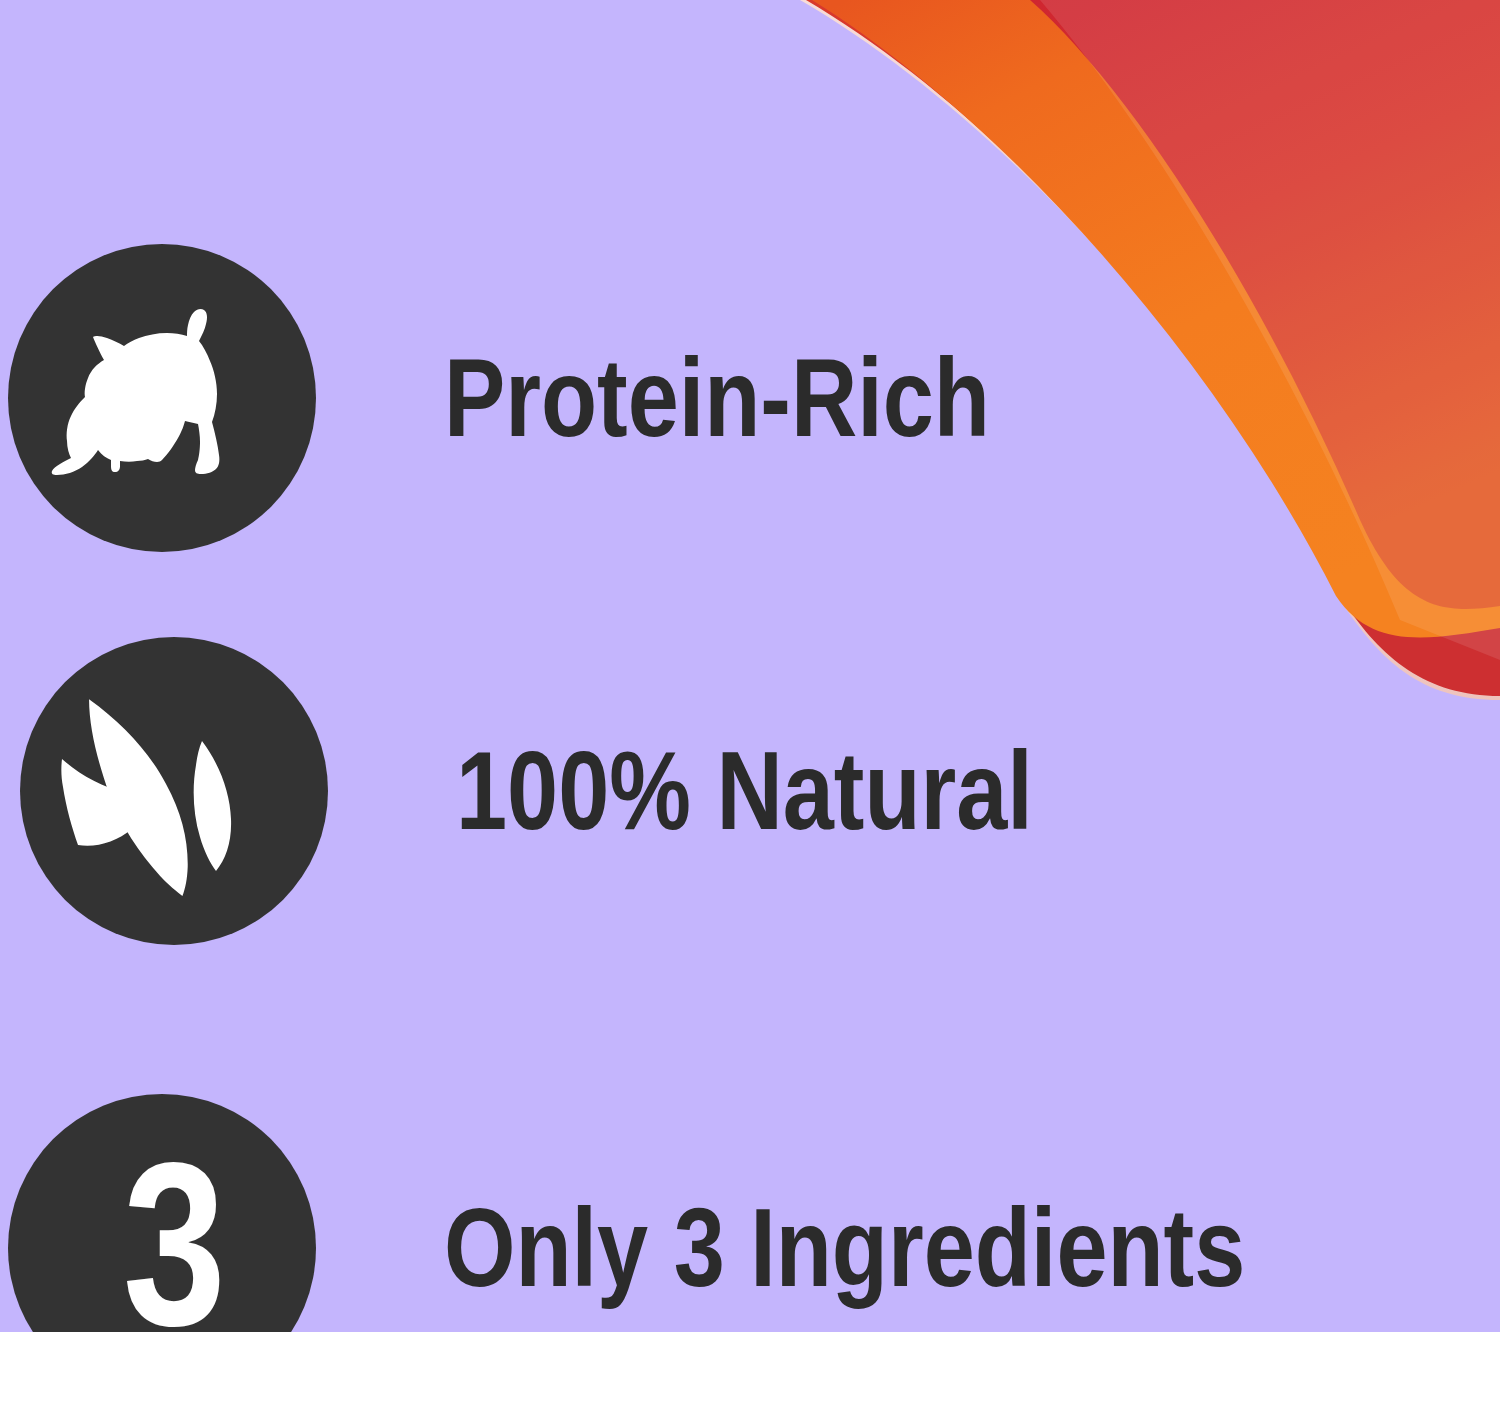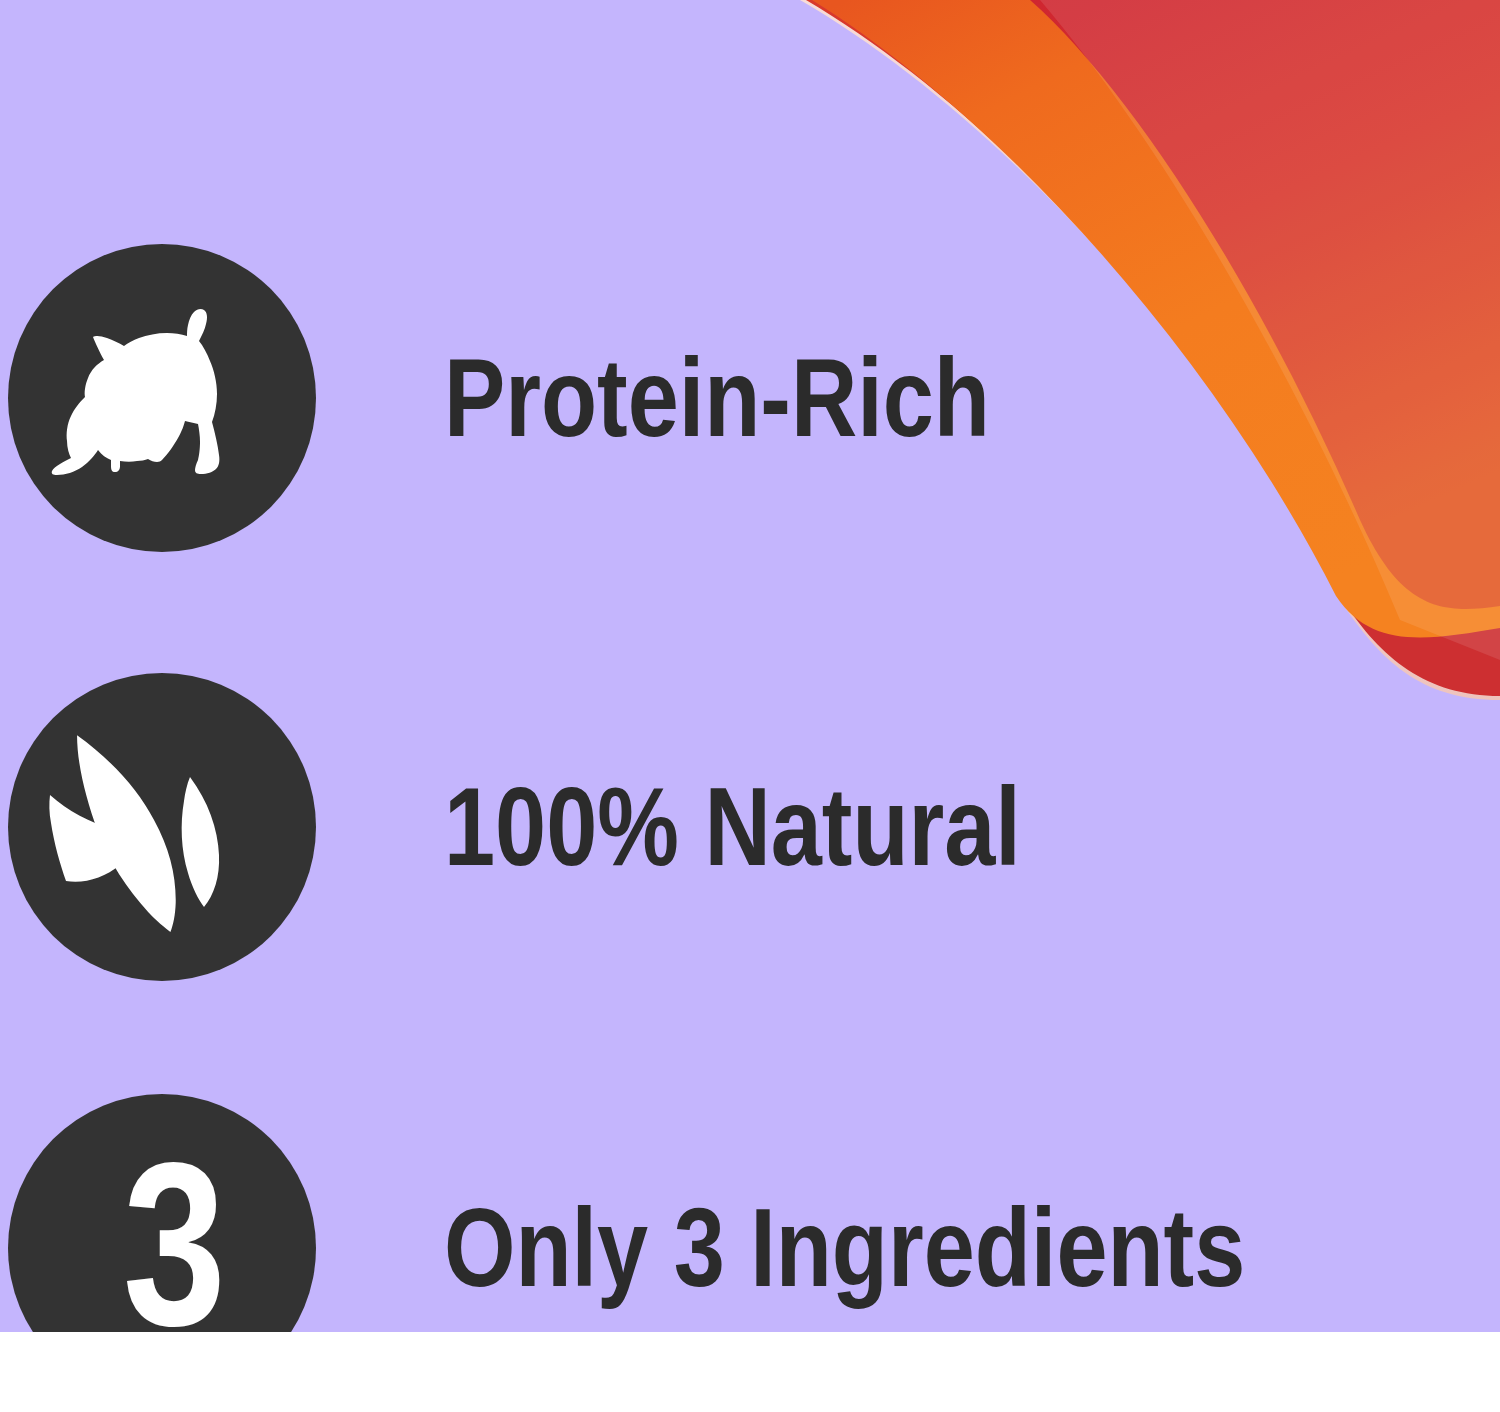--- a/index.html
+++ b/index.html
@@ -38,21 +38,21 @@
   }
   .feature-row {
     position: absolute;
     left: 0;
     width: 1300px;
     height: 310px;
     display: flex;
     align-items: center;
   }
   .feature-row.row-0 { top: 243px; }
-  .feature-row.row-1 { top: 672px; }
+  .feature-row.row-1 { top: 636px; padding-left: 12px; }
   .feature-row.row-2 { top: 1093px; }
 
   .icon-badge {
     position: relative;
     flex: 0 0 auto;
     margin-left: 8px;
     width: 308px;
     height: 308px;
     border-radius: 50%;
     background: #333333;

